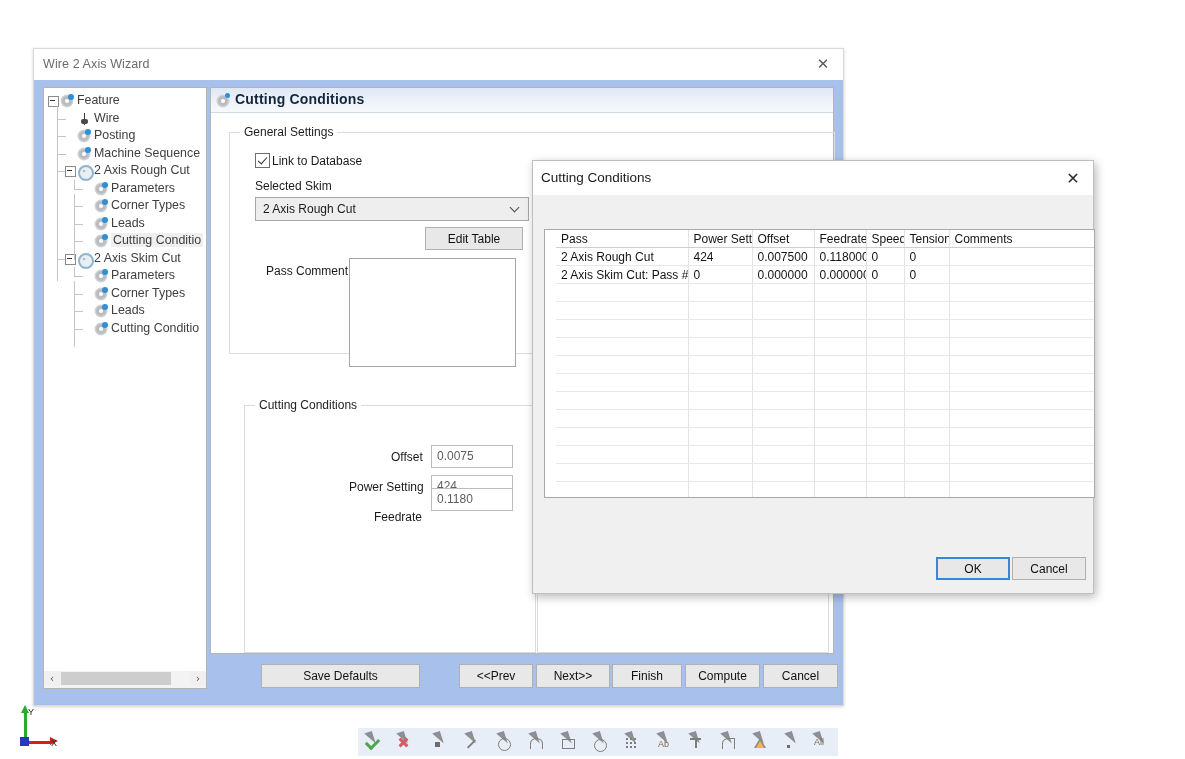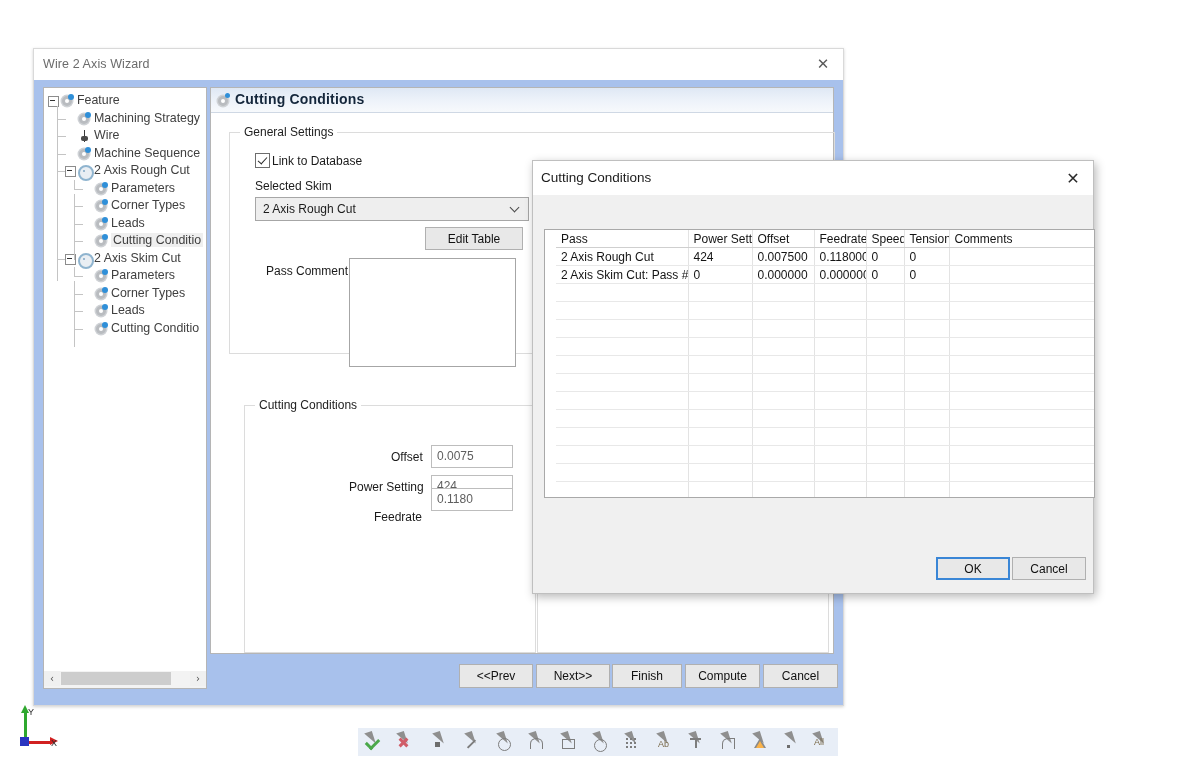--- a/index.html
+++ b/index.html
@@ -251,32 +251,32 @@
             <span class="ico" style="left: 13px;">
               <span class="gear"></span>
               <span class="dot"></span>
             </span>
             <span class="lbl" style="left: 29px;">Feature</span>
           </div>
           <div class="tnode" style="top: 0px;">
             <span class="hline" style="left: 9px; top: 9px; width: 9px;"></span>
             <span class="vline" style="left: 9px; top: 0px; height: 10px;"></span>
             <span class="ico" style="left: 30px;">
-              <span class="gear"></span>
-              <span class="dot"></span>
-            </span>
-            <span class="lbl" style="left: 46px;">Machining Strategy</span>
+              <span class="wireico"></span>
+            </span>
+            <span class="lbl" style="left: 46px; text-align: center;">Wire</span>
           </div>
           <div class="tnode" style="top: 0px;">
             <span class="hline" style="left: 9px; top: 9px; width: 9px;"></span>
             <span class="vline" style="left: 9px; top: 0px; height: 10px;"></span>
             <span class="ico" style="left: 30px;">
-              <span class="wireico"></span>
-            </span>
-            <span class="lbl" style="left: 46px; text-align: center;">Wire</span>
+              <span class="gear"></span>
+              <span class="dot"></span>
+            </span>
+            <span class="lbl" style="left: 46px;">Posting</span>
           </div>
           <div class="tnode" style="top: 0px;">
             <span class="hline" style="left: 9px; top: 9px; width: 9px;"></span>
             <span class="vline" style="left: 9px; top: 0px; height: 10px;"></span>
             <span class="ico" style="left: 30px;">
               <span class="gear"></span>
               <span class="dot"></span>
             </span>
             <span class="lbl" style="left: 46px;">Machine Sequence</span>
           </div>
@@ -428,20 +428,21 @@
         <div class="tbox" style="left:186px;top:82px;width:80px;">
           <span>0.1180</span>
         </div>
       </div>
 
       <div class="grp" style="left:326px;top:317px;width:290px;height:246px;"></div>
 
     </div>
 
     <div id="btnstrip">
+      <div class="btn" style="left:227px;top:6px;width:157px;height:22px;">Save Defaults</div>
       <div class="btn" style="left:425px;top:6px;width:72px;height:22px;">&lt;&lt;Prev</div>
       <div class="btn" style="left:502px;top:6px;width:72px;height:22px;">Next&gt;&gt;</div>
       <div class="btn" style="left:578px;top:6px;width:68px;height:22px;">Finish</div>
       <div class="btn" style="left:651px;top:6px;width:73px;height:22px;">Compute</div>
       <div class="btn" style="left:729px;top:6px;width:73px;height:22px;">Cancel</div>
     </div>
 
   </div>
 </div>
 

